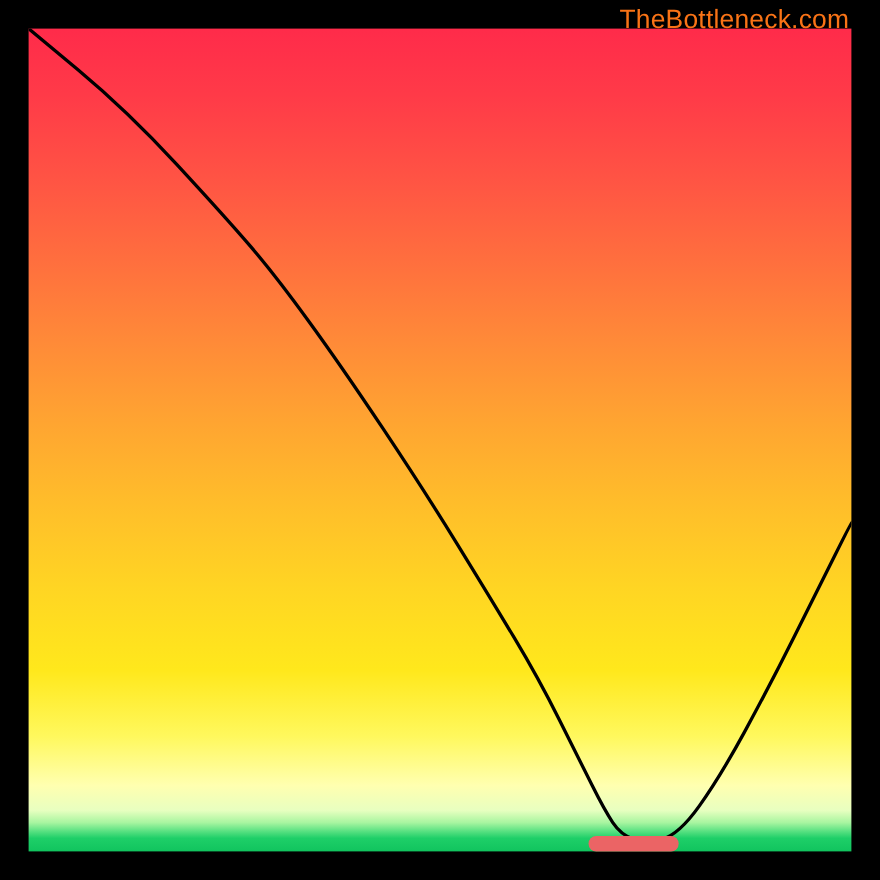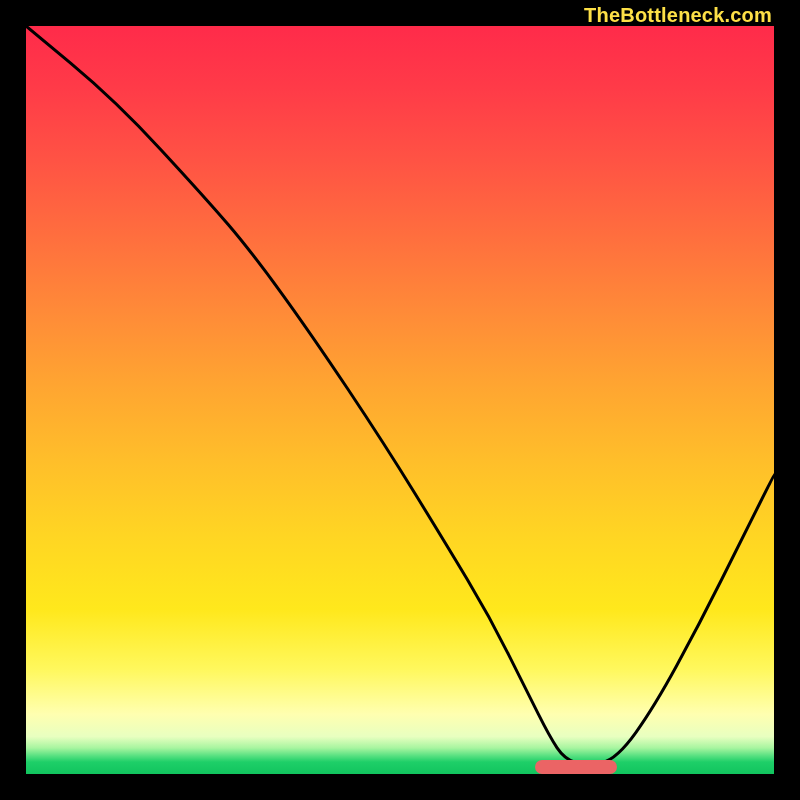--- a/index.html
+++ b/index.html
@@ -54,24 +54,24 @@
   .marker {
     position: absolute;
     background: #eb6465;
     border-radius: 999px;
     height: 14px;
   }
   .watermark {
     position: absolute;
     top: 4px;
     right: 28px;
-    color: #fde047;
-    font-size: 20px;
+    color: #f97316;
+    font-size: 24px;
     letter-spacing: 0.2px;
-    font-weight: 700;
+    font-weight: 400;
     user-select: none;
   }
 </style>
 </head>
 <body>
 
 <div class="frame">
   <div class="watermark">TheBottleneck.com</div>
 
   <div class="plot-area">

